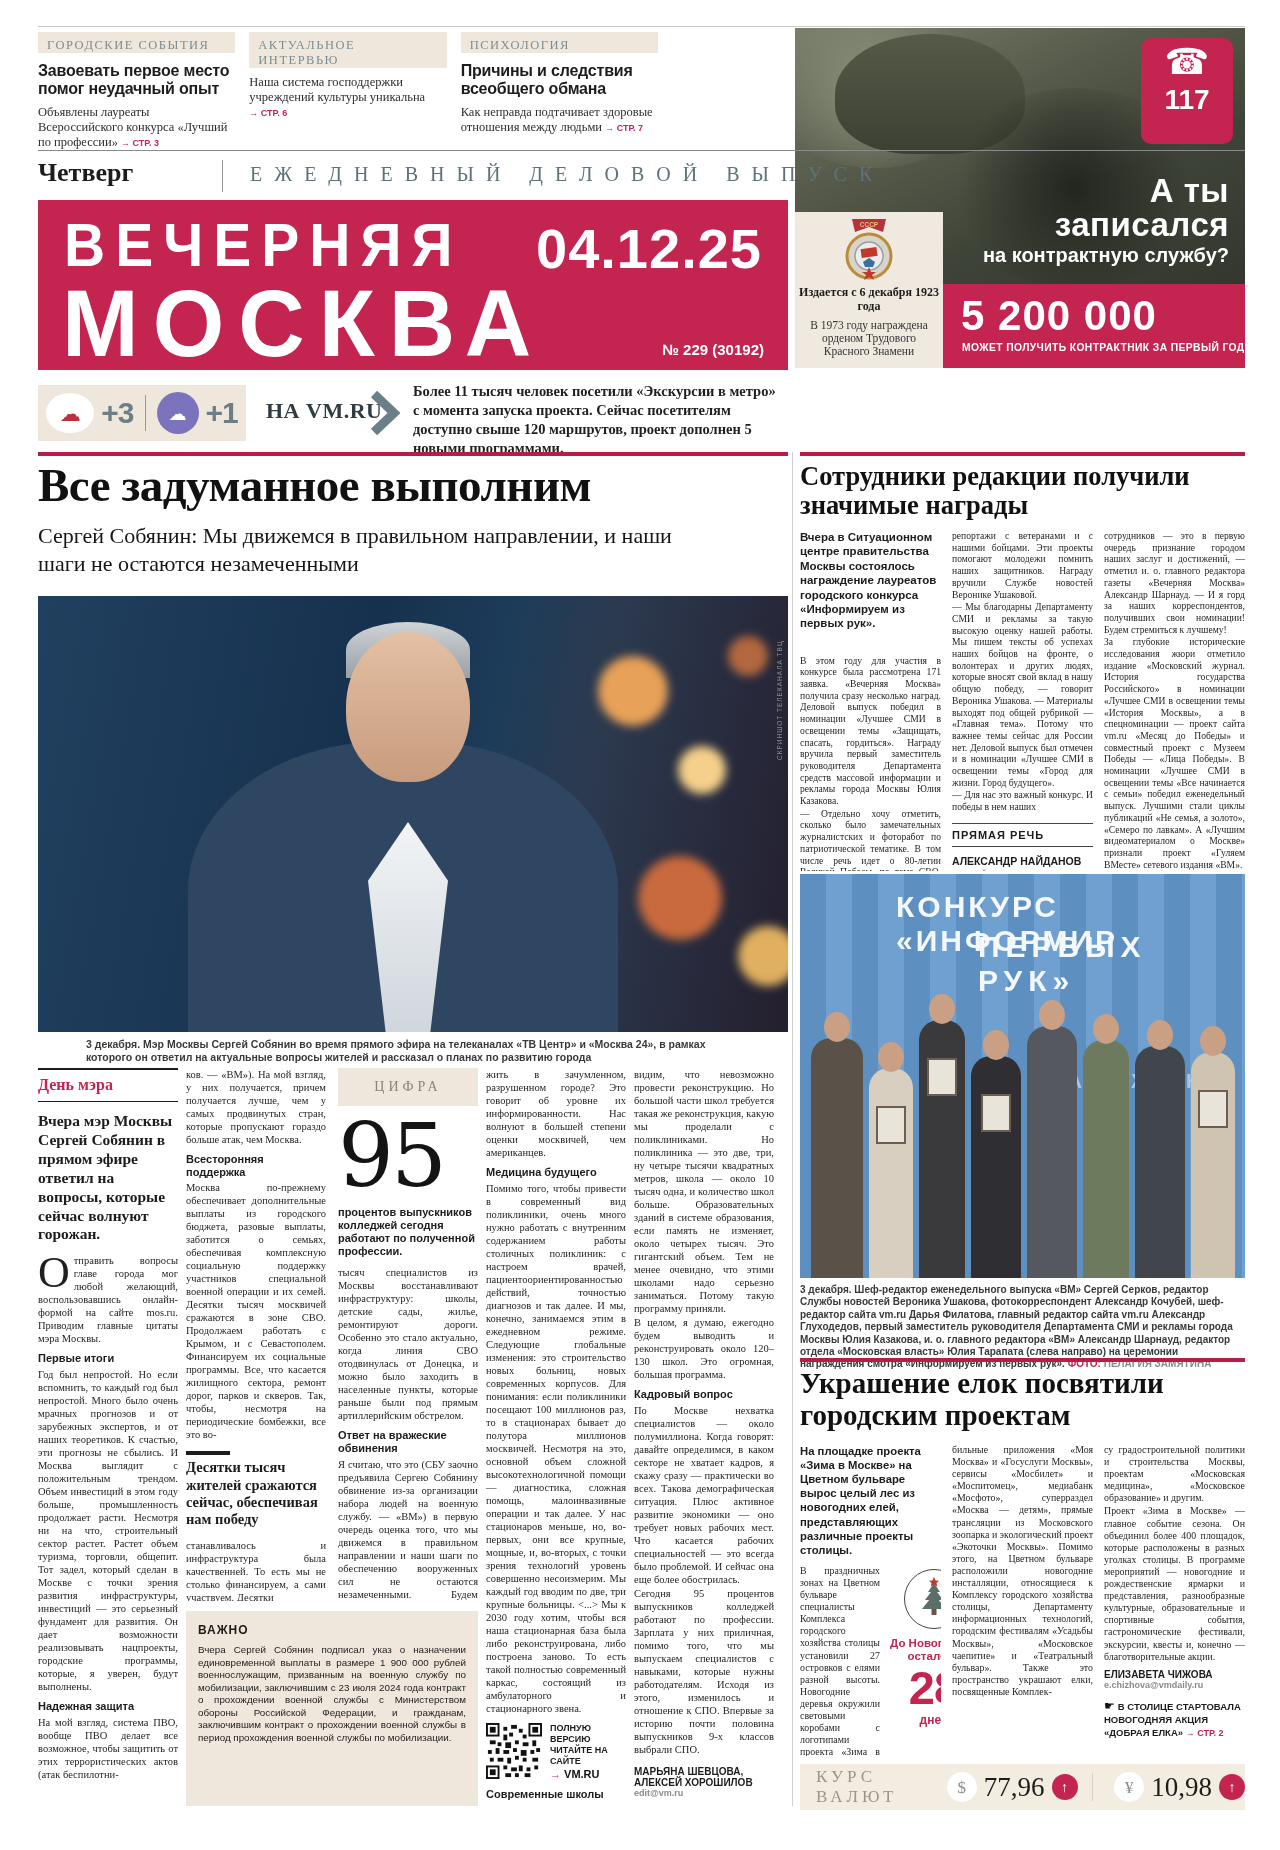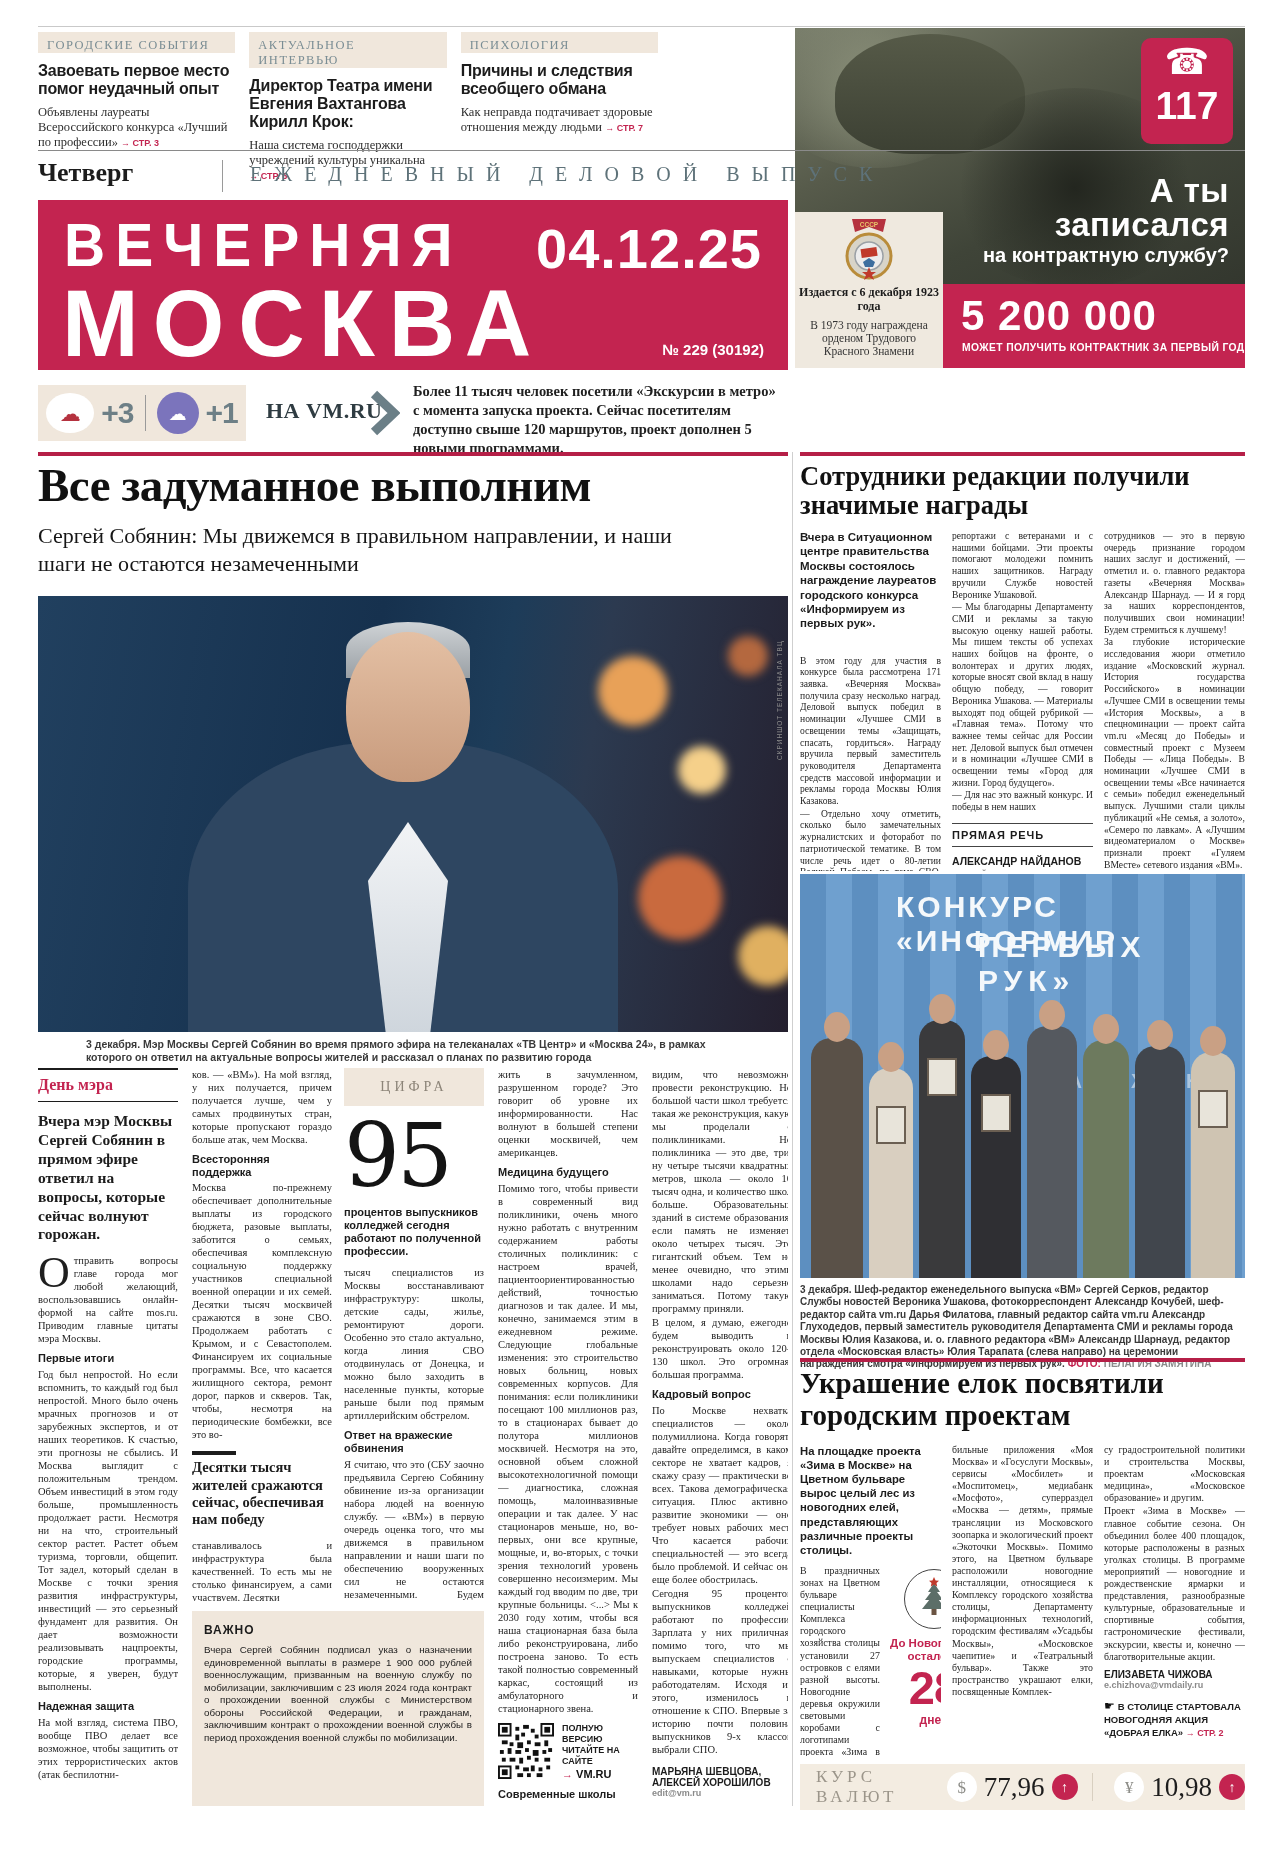--- a/index.html
+++ b/index.html
@@ -22,21 +22,21 @@
       background:linear-gradient(155deg,#7a7f6c 0%,#575b4b 30%,#3f4438 55%,#2d3029 100%);}
   .ad .spot1{position:absolute;left:-30px;top:-20px;width:220px;height:160px;border-radius:50%;
       background:radial-gradient(circle,#8d927c 0%,rgba(141,146,124,0) 70%);}
   .ad .spot2{position:absolute;left:150px;top:60px;width:260px;height:200px;border-radius:50%;
       background:radial-gradient(circle,#23261f 0%,rgba(35,38,31,0) 70%);}
   .ad .helmet{position:absolute;left:40px;top:6px;width:190px;height:120px;border-radius:50% 50% 40% 40%;
       background:linear-gradient(#565a48,#3c4033);}
   .badge117{position:absolute;top:10px;right:12px;width:92px;height:106px;background:#c32450;
       border-radius:10px;text-align:center;color:#fff;}
   .badge117 .ph{font-size:36px;line-height:48px;}
-  .badge117 .num{font-weight:bold;font-size:39px;line-height:1;}
+  .badge117 .num{font-weight:bold;font-size:28px;line-height:1;}
   .hook{position:absolute;right:16px;top:146px;text-align:right;color:#fff;font-weight:bold;line-height:1.02;}
   .hook .h1,.hook .h2{font-size:33px;letter-spacing:.5px;}
   .hook .h3{font-size:20px;margin-top:4px;}
   .adband{position:absolute;left:0;bottom:0;width:450px;height:84px;background:#c32450;color:#ffffff;}
   .adband .amount{position:absolute;left:166px;top:8px;font-weight:bold;font-size:42px;letter-spacing:1px;}
   .adband .amcap{position:absolute;left:167px;top:58px;font-weight:bold;font-size:10.3px;letter-spacing:.4px;}
 
   
   .medalbox{left:795px;top:212px;width:148px;height:156px;background:#efe9df;text-align:center;
       font-family:"Liberation Serif",serif;z-index:5;}
@@ -103,21 +103,21 @@
   .hair{position:absolute;left:308px;top:26px;width:124px;height:56px;border-radius:50% 50% 0 0;
       background:linear-gradient(#cfd3d6,#9aa0a5);}
   .photocredit{left:776px;top:760px;transform:rotate(-90deg);transform-origin:left top;
       font-size:6.5px;color:#8b8b8b;letter-spacing:1px;white-space:nowrap;}
   .caption{left:86px;top:1038px;width:660px;font-size:10.5px;line-height:1.25;color:#3a3a3a;font-weight:bold;}
 
   
   .vline{left:792px;top:452px;width:1px;height:1354px;background:#cfcfcf;}
 
   
-  .band{left:38px;top:1068px;width:750px;height:738px;display:flex;gap:14px;overflow:hidden;}
+  .band{left:38px;top:1068px;width:750px;height:738px;display:flex;gap:8px;overflow:hidden;}
   .bcol{width:140px;flex:0 0 140px;overflow:hidden;}
   .group23{width:292px;flex:0 0 292px;display:flex;flex-direction:column;}
   .g23row{display:flex;gap:12px;height:533px;overflow:hidden;}
   .band .body{font-size:10.5px;line-height:13px;}
   .band p{margin:0 0 1px;}
   .rubric{border-top:2px solid #1c1c1c;border-bottom:1px solid #1c1c1c;padding:6px 0 7px;margin-bottom:10px;}
   .rubric span{font-family:"Liberation Serif",serif;font-weight:bold;font-size:16px;color:#c32450;}
   .mlead{font-family:"Liberation Serif",serif;font-weight:bold;font-size:15.5px;line-height:1.22;margin-bottom:10px;text-align:left;}
   .dropcap{float:left;font-family:"Liberation Serif",serif;font-size:44px;line-height:34px;margin:2px 4px 0 0;}
   .quote{margin:10px 0;padding-top:8px;position:relative;}
@@ -200,21 +200,20 @@
   <div class="abs rule-top"></div>
 
   <section class="abs teasers">
     <div class="teaser">
       <div class="t-label">ГОРОДСКИЕ СОБЫТИЯ</div>
       <div class="t-head">Завоевать первое место помог неудачный опыт</div>
       <div class="t-sub"><span>Объявлены лауреаты Всероссийского конкурса «Лучший по профессии»</span> <span class="pg">→ СТР. 3</span></div>
     </div>
     <div class="teaser">
       <div class="t-label">АКТУАЛЬНОЕ ИНТЕРВЬЮ</div>
-      <div class="t-head">Директор Театра имени Евгения Вахтангова Кирилл Крок:</div>
       <div class="t-sub"><span>Наша система господдержки учреждений культуры уникальна</span> <span class="pg">→ СТР. 6</span></div>
     </div>
     <div class="teaser">
       <div class="t-label">ПСИХОЛОГИЯ</div>
       <div class="t-head">Причины и следствия всеобщего обмана</div>
       <div class="t-sub"><span>Как неправда подтачивает здоровые отношения между людьми</span> <span class="pg">→ СТР. 7</span></div>
     </div>
   </section>
 
   <section class="abs ad">

